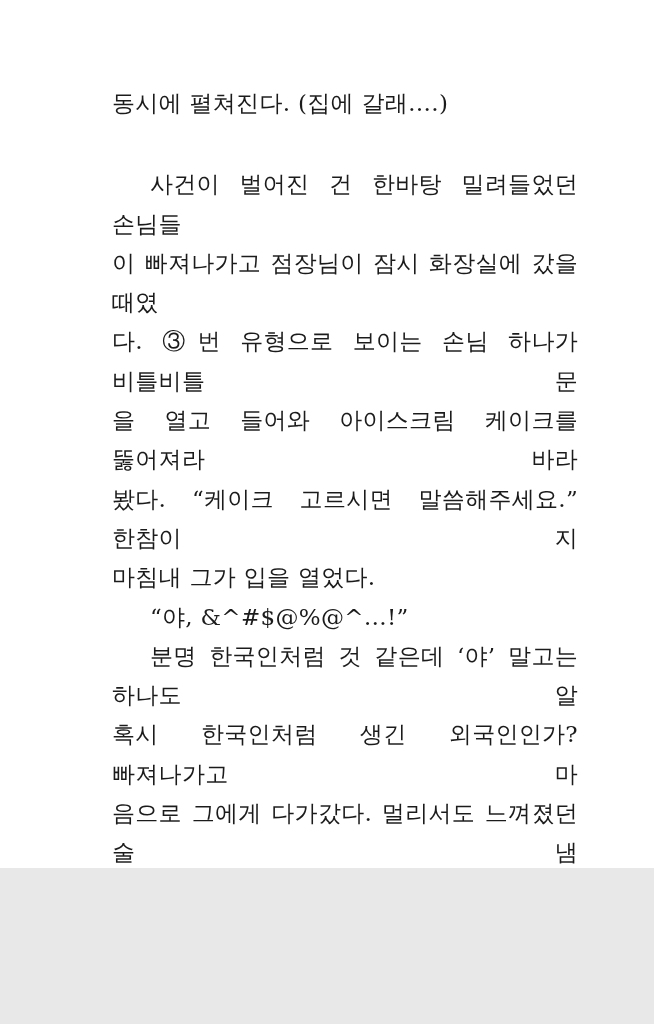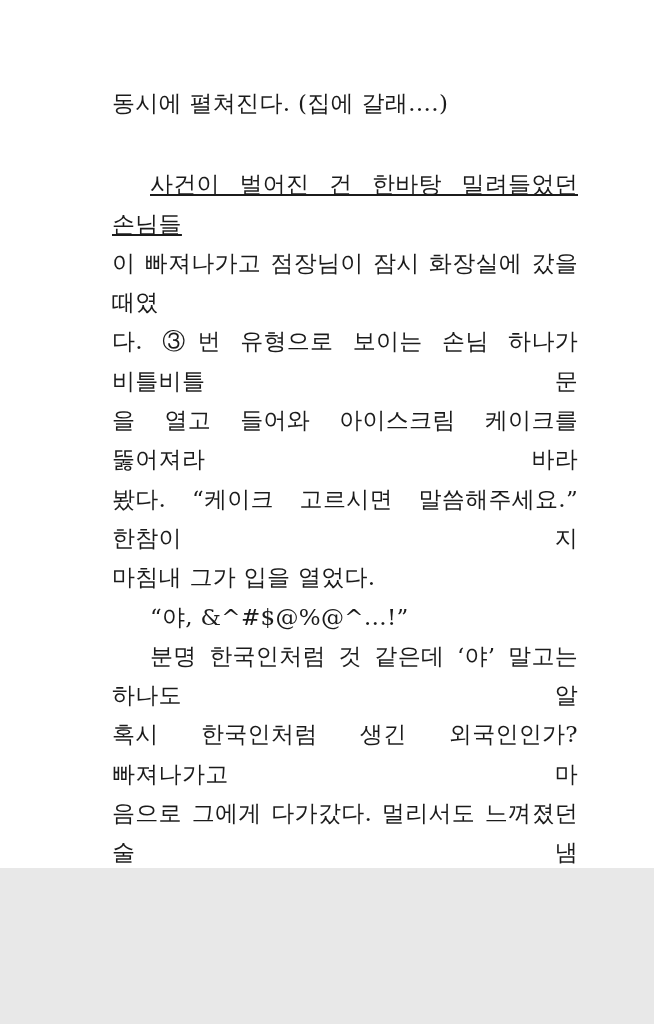--- a/index.html
+++ b/index.html
@@ -35,21 +35,20 @@
     text-align: justify;
     text-align-last: justify;
   }
   
   .ind {
     text-indent: 38px;
   }
   
   .gap {
     margin-top: 42px;
-    text-decoration: underline;
   }
   .footer {
     position: absolute;
     left: 112px;
     top: 930px;
     width: 466px;
     display: flex;
     justify-content: center;
     align-items: baseline;
     gap: 26px;

